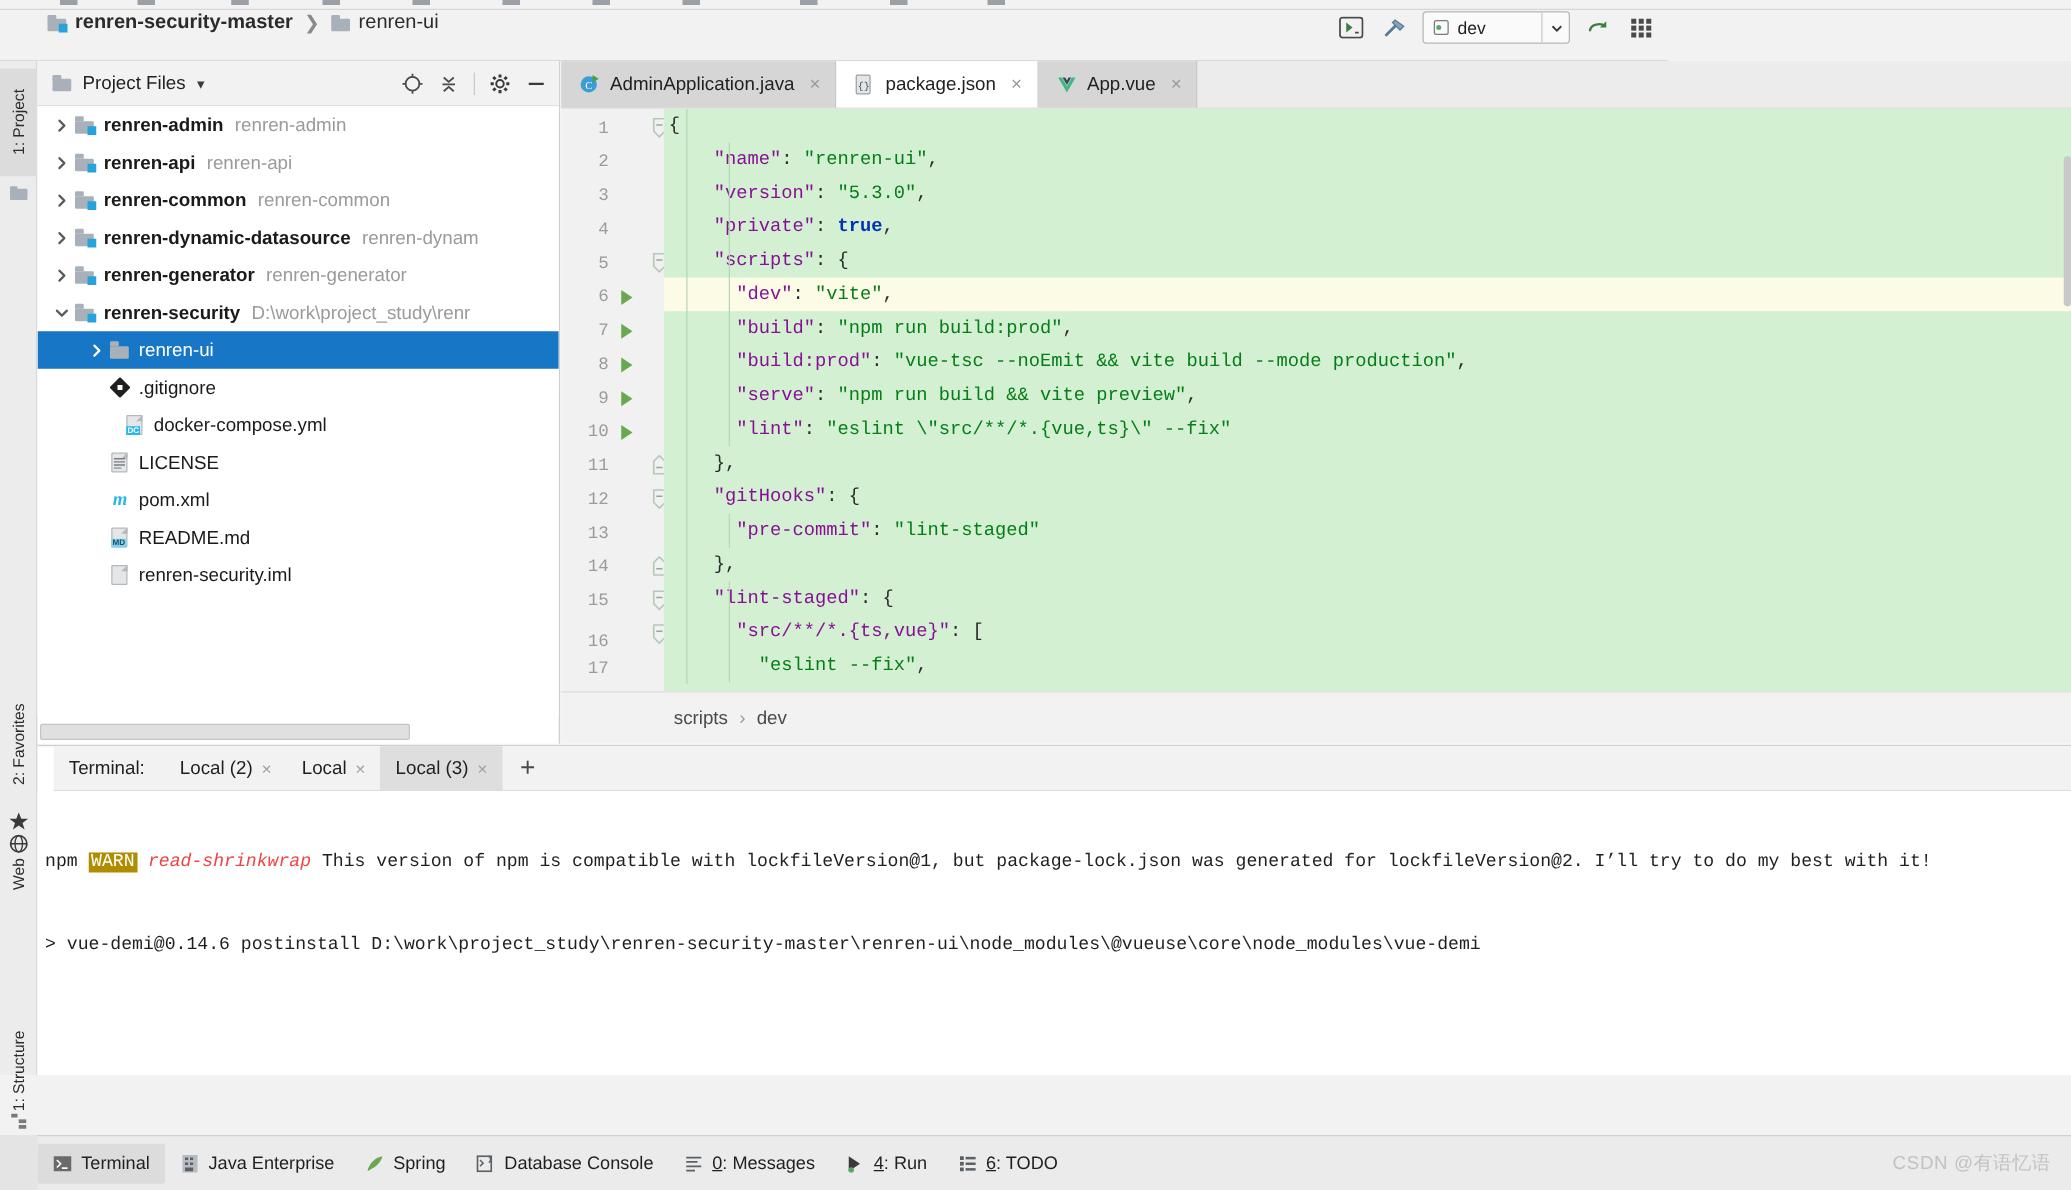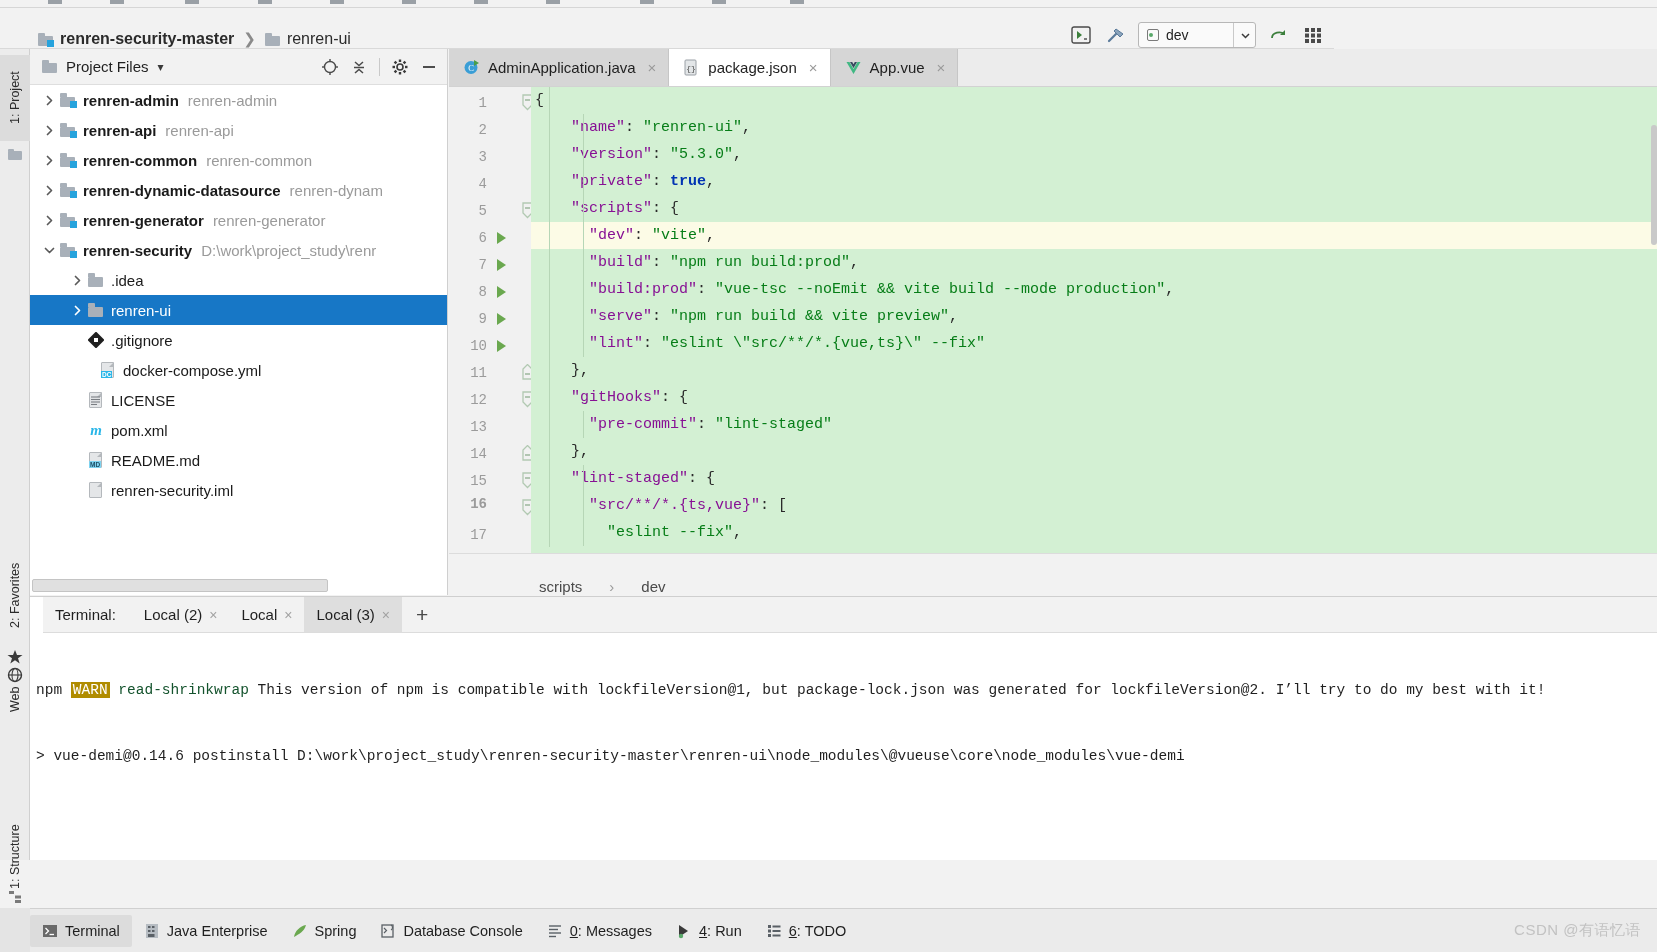--- a/index.html
+++ b/index.html
@@ -23,21 +23,21 @@
   }
   .topstrip .stub {
     position: absolute; top: -12px; width: 14px; height: 16px;
     background: #9aa0a6;
   }
 
   
   .navbar {
     position: absolute; left: 0; top: 9px; width: 1334px; height: 40px;
     background: #f2f2f2;
-    display: flex; align-items: flex-end;
+    display: flex; align-items: flex-start;
     border-bottom: 1px solid #d9d9d9;
   }
   .crumbs { display: flex; align-items: center; padding-left: 38px; gap: 6px; }
   .crumb { display: flex; align-items: center; gap: 7px; }
   .crumb-label { font-size: 16px; color: #2b2b2b; }
   .crumb-label.bold { font-weight: bold; }
   .crumb-sep { color: #8a8a8a; font-size: 15px; margin: 0 3px; }
 
   .ficon { position: relative; width: 15px; height: 13px; flex: 0 0 auto; }
   .ficon .body {
@@ -193,21 +193,21 @@
     position: absolute; width: 1px; background: #b6d6b6;
   }
   .k  { color: #871094; }      
   .s  { color: #067d17; }      
   .b  { color: #0033b3; font-weight: bold; }   
   .p  { color: #2a2a2a; }      
 
   .breadcrumbbar {
     position: absolute; left: 0; bottom: 0; right: 0; height: 42px;
     background: #f2f2f2; border-top: 1px solid #dcdcdc;
-    display: flex; align-items: flex-end; padding-left: 90px; gap: 27px;
+    display: flex; align-items: center; padding-left: 90px; gap: 9px;
     font-size: 15px; color: #4a4a4a;
   }
   .breadcrumbbar .sep { color: #9a9a9a; }
 
   .vscrollbar {
     position: absolute; right: 0; top: 38px; width: 6px; height: 120px;
     background: #c9c9c9; border-radius: 3px;
   }
 
   
@@ -232,21 +232,21 @@
   .tplus { display: flex; align-items: center; padding: 0 14px; font-size: 21px; color: #4a4a4a; cursor: pointer; }
 
   .term-body {
     position: absolute; left: 0; top: 36px; right: 0; bottom: 0;
     background: #ffffff; padding: 8px 0 0 6px;
     font-family: "Liberation Mono", monospace; font-size: 14.5px;
     color: #1f1f1f; overflow: hidden;
   }
   .tline { height: 33px; line-height: 33px; white-space: pre; }
   .warnbadge { background: #b08c00; color: #ffffff; padding: 0 2px; }
-  .pink { color: #14532d; }
+  .pink { color: #ef4444; font-style: italic; }
   .spell { border-bottom: 2px solid #e8a33d; }
 
   .term-scroll {
     position: absolute; right: 0; top: 36px; width: 8px; bottom: 0; background: #fff;
   }
 
   
   .statusbar {
     position: absolute; left: 0; bottom: 0; width: 1657px; height: 44px;
     background: #ebebeb; border-top: 1px solid #d0d0d0;
@@ -526,32 +526,20 @@
             </svg>
           </span>
           <span class="ficon module" style="width: 16px; height: 14px;">
             <span class="tab"></span>
             <span class="body"></span>
             <span class="badge"></span>
           </span>
           <span class="tname">renren-security</span>
           <span class="tpath">D:\work\project_study\renr</span>
         </div>
-        <div class="trow" style="padding-left: 36px;">
-          <span class="twist">
-            <svg width="11" height="11" viewBox="0 0 11 11">
-              <path d="M3.5 1.5 L7.5 5.5 L3.5 9.5" fill="none" stroke="#5a5a5a" stroke-width="1.7" stroke-linecap="round" stroke-linejoin="round"></path>
-            </svg>
-          </span>
-          <span class="ficon" style="width: 16px; height: 14px;">
-            <span class="tab"></span>
-            <span class="body"></span>
-          </span>
-          <span class="tname plain">.idea</span>
-        </div>
         <div class="trow selected" style="padding-left: 36px;">
           <span class="twist">
             <svg width="11" height="11" viewBox="0 0 11 11">
               <path d="M3.5 1.5 L7.5 5.5 L3.5 9.5" fill="none" stroke="#5a5a5a" stroke-width="1.7" stroke-linecap="round" stroke-linejoin="round"></path>
             </svg>
           </span>
           <span class="ficon" style="width: 16px; height: 14px;">
             <span class="tab"></span>
             <span class="body"></span>
           </span>
@@ -703,21 +691,21 @@
           <div class="lineno" style="top: 354px; line-height: 27px; height: 27px;">14</div>
           <div class="foldmark" style="top: 358px;"><svg width="13" height="17" viewBox="0 0 13 17">
               <path d="M2 15 H11 V5 L6.5 0.5 L2 5 Z" fill="none" stroke="#b2c9b2" stroke-width="1.3"></path>
               <line x1="4" y1="10" x2="9" y2="10" stroke="#8fae8f" stroke-width="1.3"></line>
             </svg></div>
           <div class="lineno" style="top: 381px; line-height: 27px; height: 27px;">15</div>
           <div class="foldmark" style="top: 385px;"><svg width="13" height="17" viewBox="0 0 13 17">
               <path d="M2 1 H11 V11 L6.5 15.5 L2 11 Z" fill="none" stroke="#b2c9b2" stroke-width="1.3"></path>
               <line x1="4" y1="6" x2="9" y2="6" stroke="#8fae8f" stroke-width="1.3"></line>
             </svg></div>
-          <div class="lineno" style="top: 404px; line-height: 27px; height: 27px; font-weight: bold;">16</div>
+          <div class="lineno" style="top: 414px; line-height: 27px; height: 27px;">16</div>
           <div class="foldmark" style="top: 412px;"><svg width="13" height="17" viewBox="0 0 13 17">
               <path d="M2 1 H11 V11 L6.5 15.5 L2 11 Z" fill="none" stroke="#b2c9b2" stroke-width="1.3"></path>
               <line x1="4" y1="6" x2="9" y2="6" stroke="#8fae8f" stroke-width="1.3"></line>
             </svg></div>
           <div class="lineno" style="top: 435px; line-height: 27px; height: 27px;">17</div>
           <div style="position: absolute; left: 0px; width: 82px; height: 27px; background: rgb(252, 251, 230); top: 138px; z-index: -1;"></div>
         </div>
       <div class="codelines">
         <div class="indentguide" style="left:18px; top:0; height:460px;"></div>
         <div class="indentguide" style="left:52px; top:27px; height:243px;"></div>

